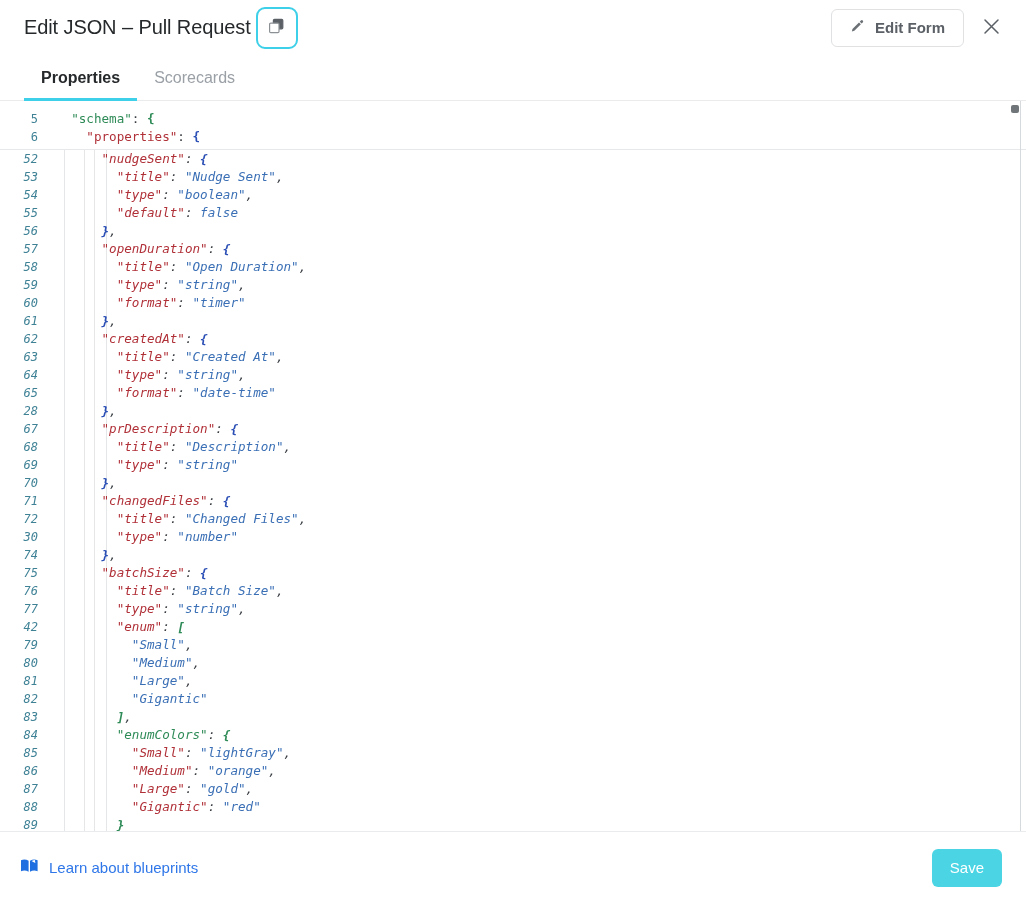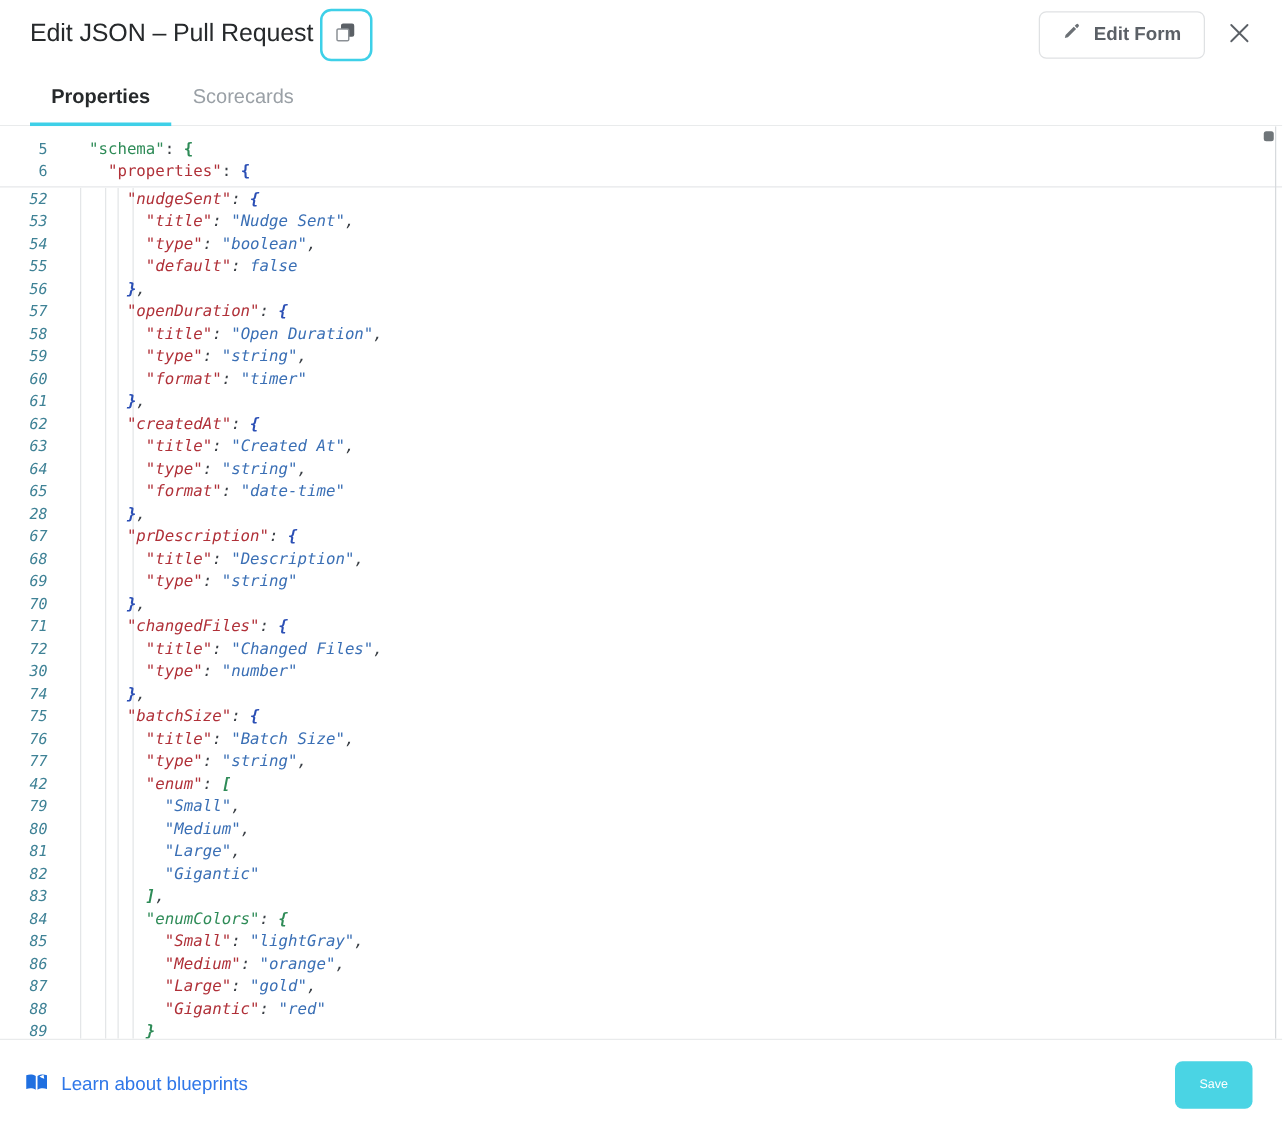--- a/index.html
+++ b/index.html
@@ -254,21 +254,21 @@
   }
   .save-btn {
     margin-left: auto;
     height: 38px;
     min-width: 62px;
     padding: 0 18px;
     border: none;
     border-radius: 6px;
     background: #4ad4e4;
     color: #ffffff;
-    font-size: 10px;
+    font-size: 15px;
     cursor: pointer;
     font-family: "Liberation Sans", sans-serif;
   }
 </style>
 </head>
 <body>
 
 <div class="modal">
 
   <div class="header">

